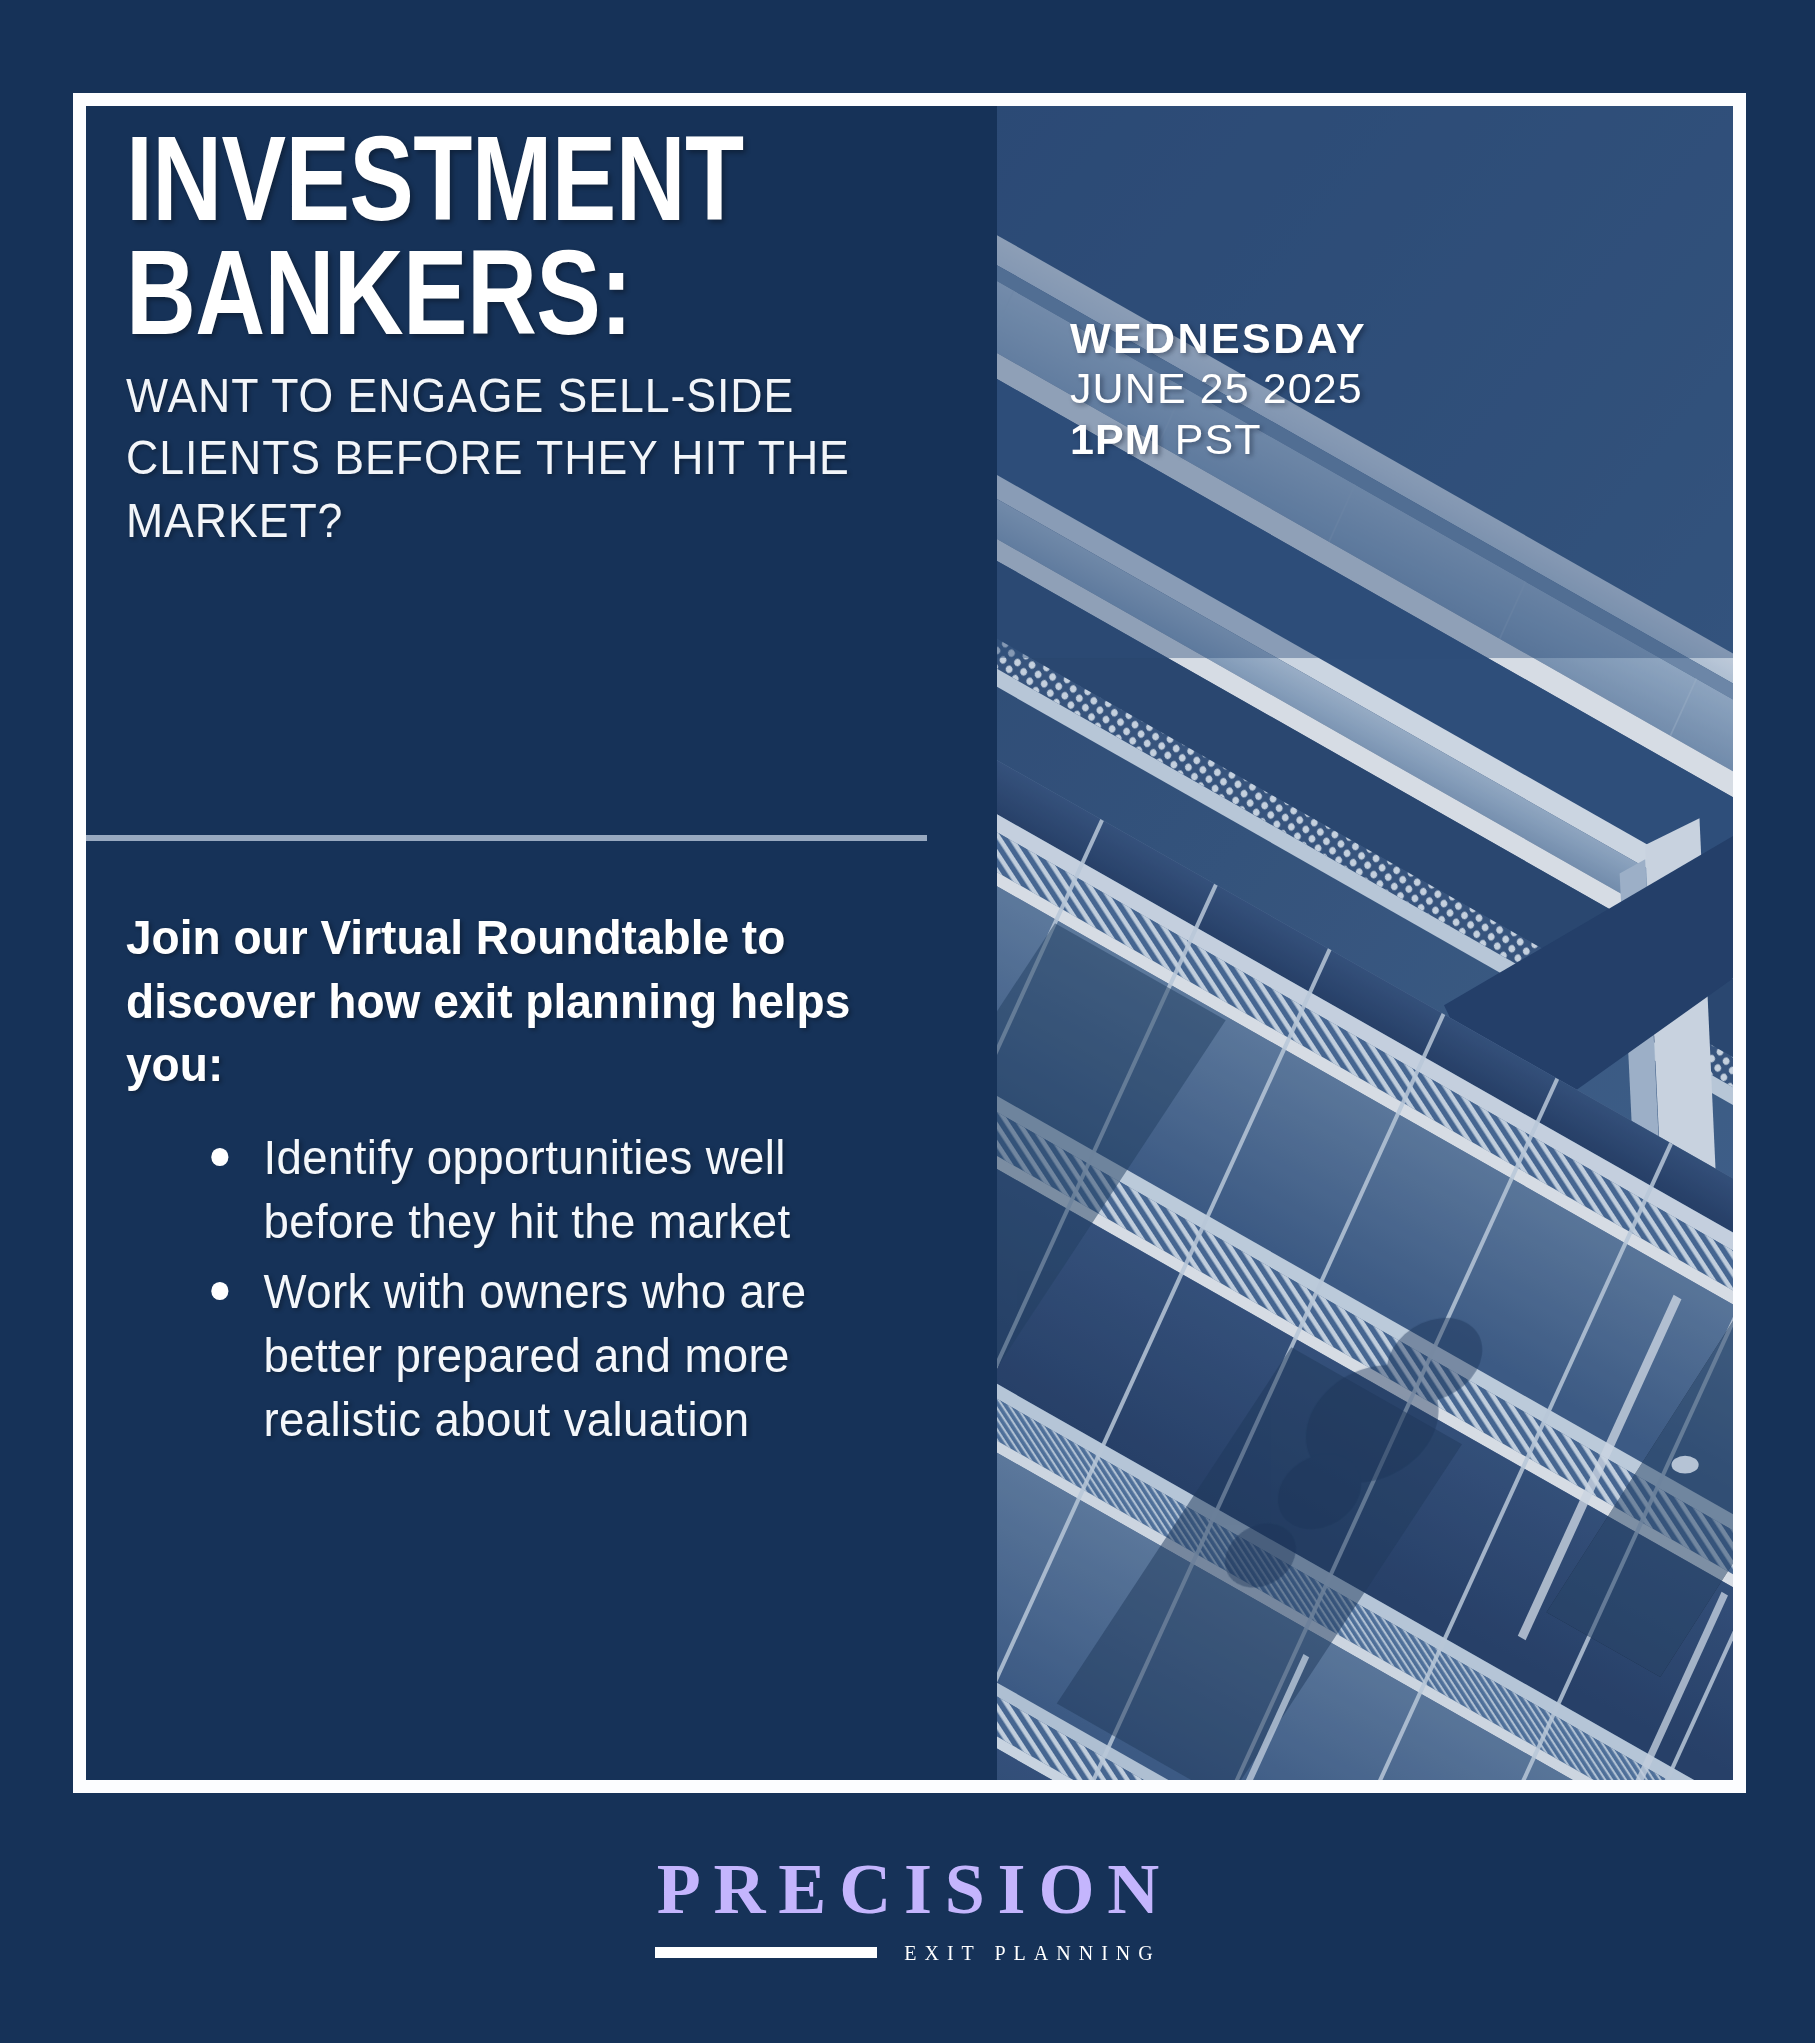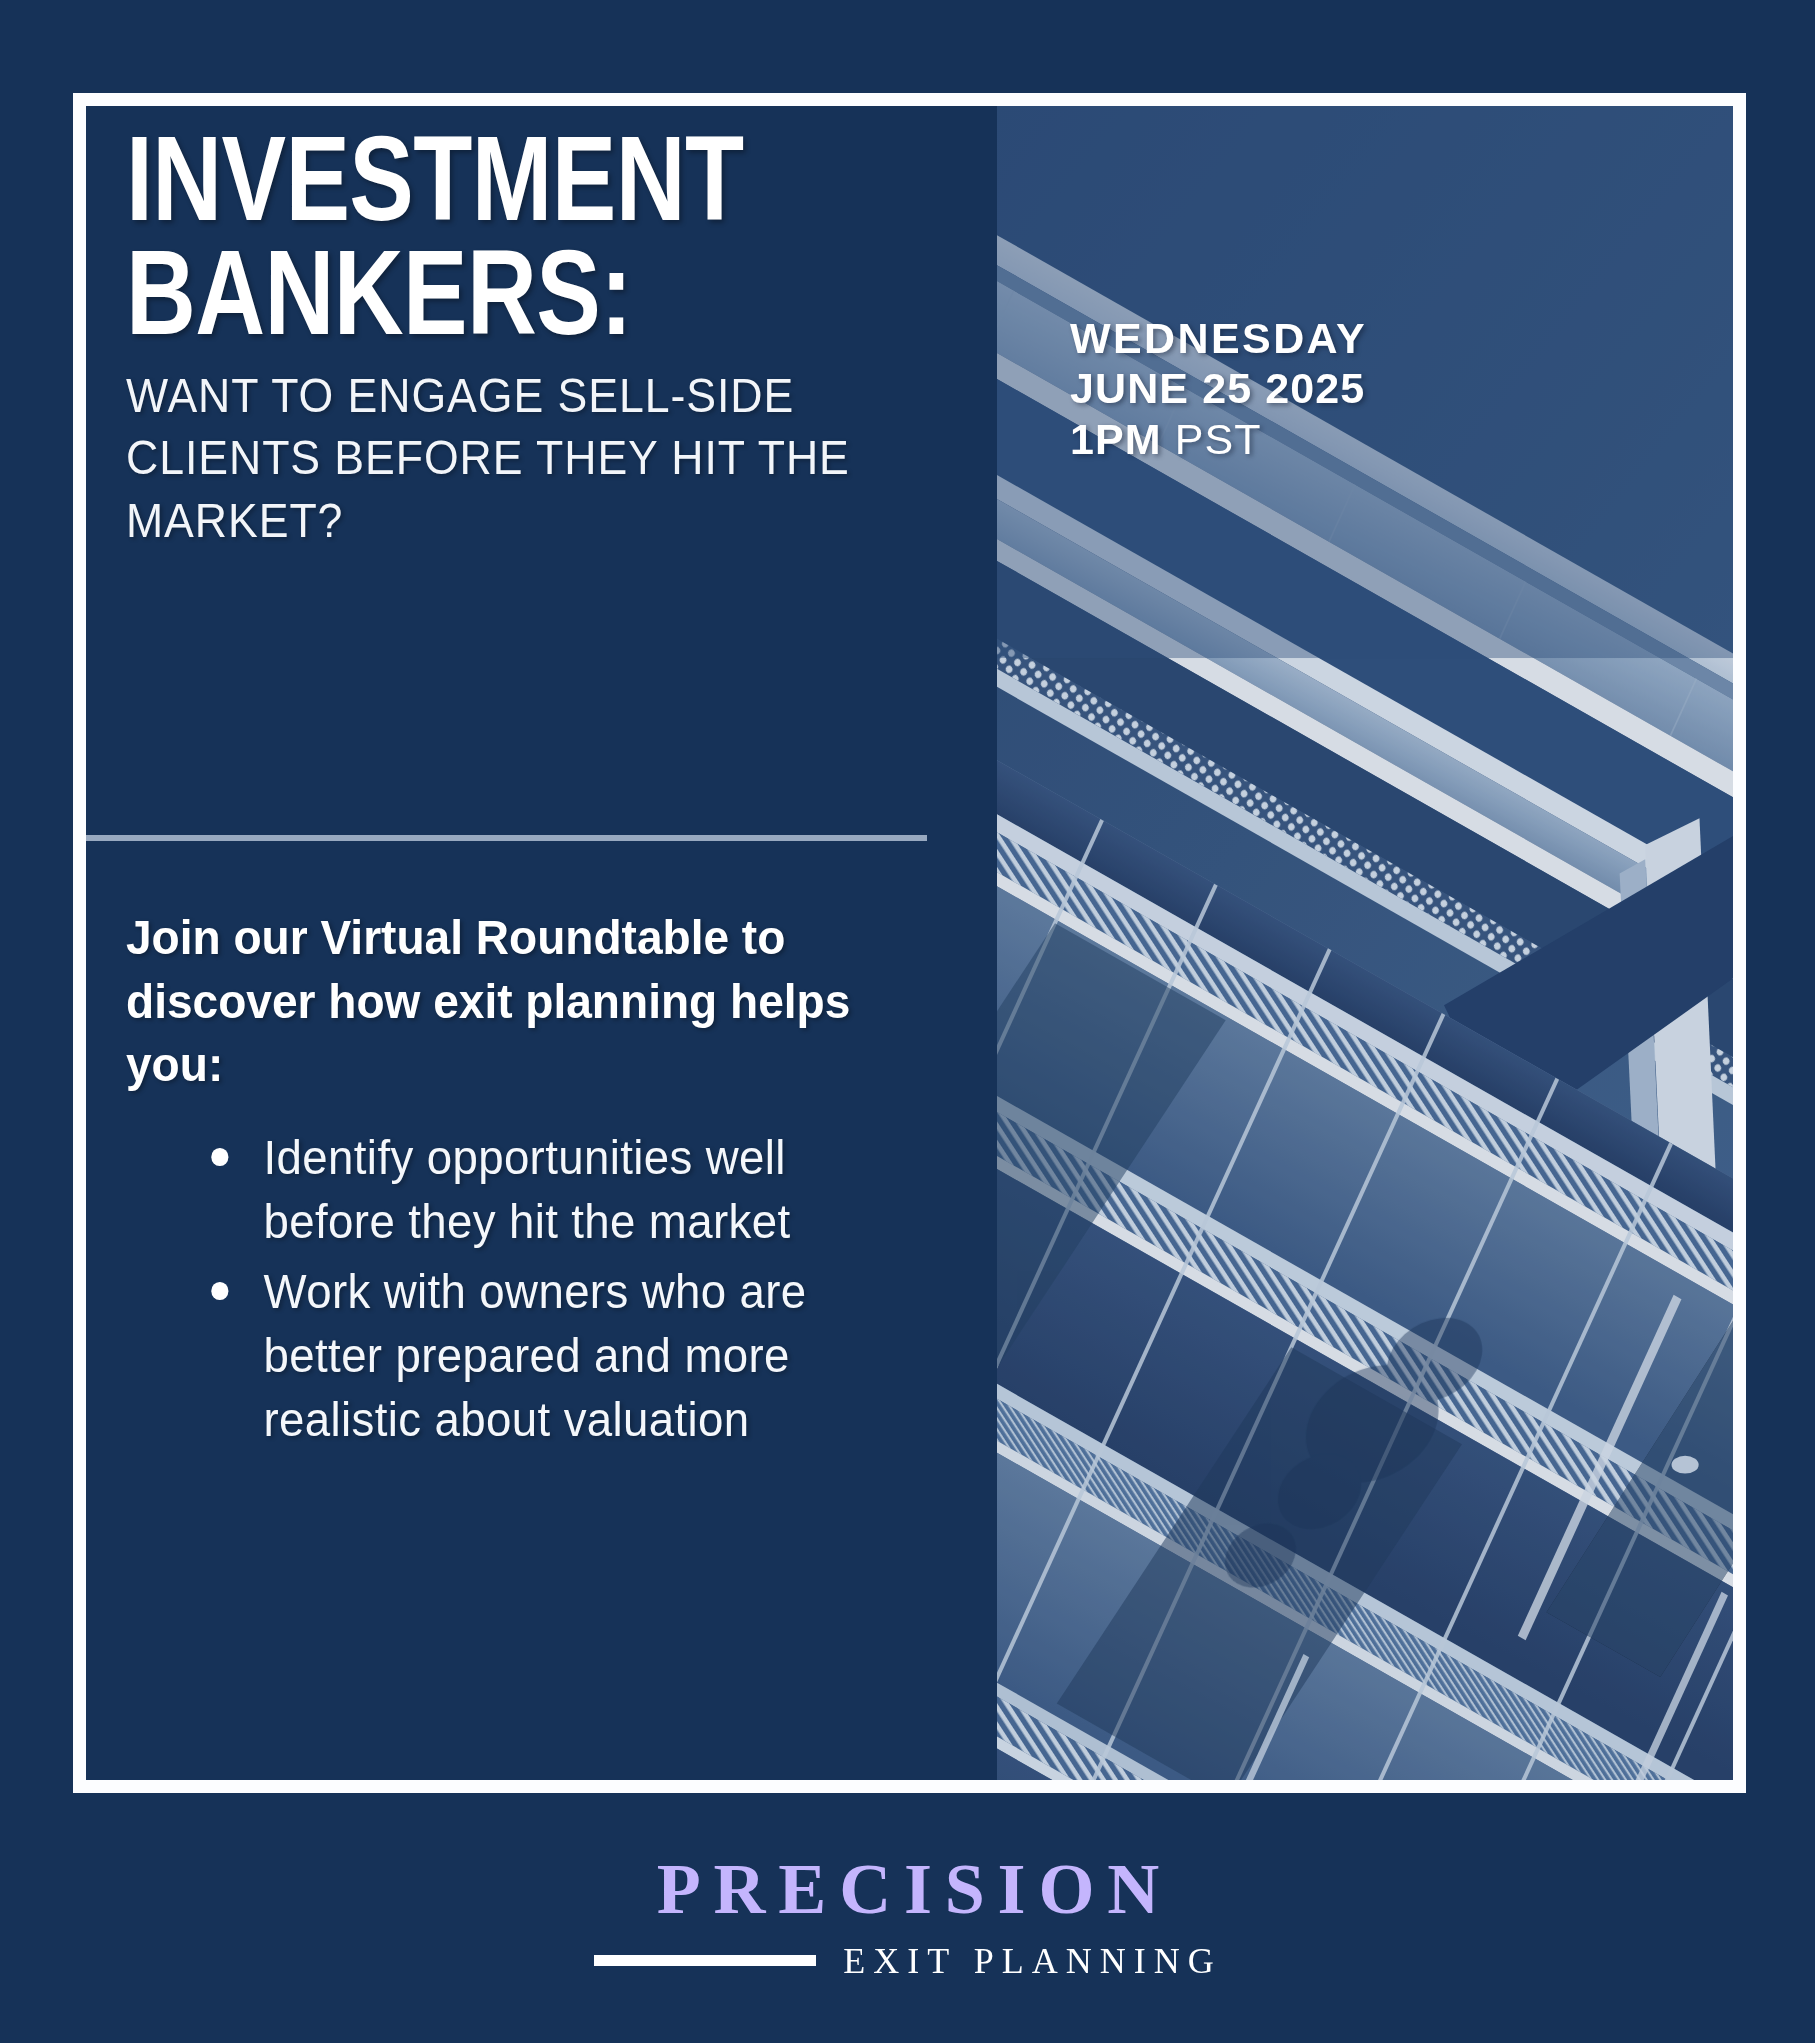--- a/index.html
+++ b/index.html
@@ -156,37 +156,37 @@
     margin-top:17.6px;
   }
   .logo-rule {
     width:222px; height:10.4px;
     background:#ffffff;
   }
   .logo-sub {
     color:#ffffff;
     font-family:"Liberation Serif","DejaVu Serif",serif;
     font-weight:400;
-    font-size:36px;
+    font-size:20px;
     letter-spacing:8px;
     line-height:1;
     text-indent:8px;
   }
 
   
   .date-block {
     position:absolute;
     left:73px; top:207px;
     width:495px;
     color:#ffffff;
     text-shadow:2.4px 2.4px 5.6px rgba(10,20,40,0.45);
   }
   .date-line { font-size:43px; line-height:1.17; letter-spacing:1.1px; white-space:nowrap; }
   .date-line.bold { font-weight:700; letter-spacing:2.4px; }
-  .date-line.light { font-weight:700; }
+  .date-line.light { font-weight:400; }
   .date-line .b { font-weight:700; }
   .date-line .l { font-weight:300; }
 </style>
 </head>
 <body>
 
 <div class="poster">
 
   <div class="frame">
     <div class="frame-inner">

